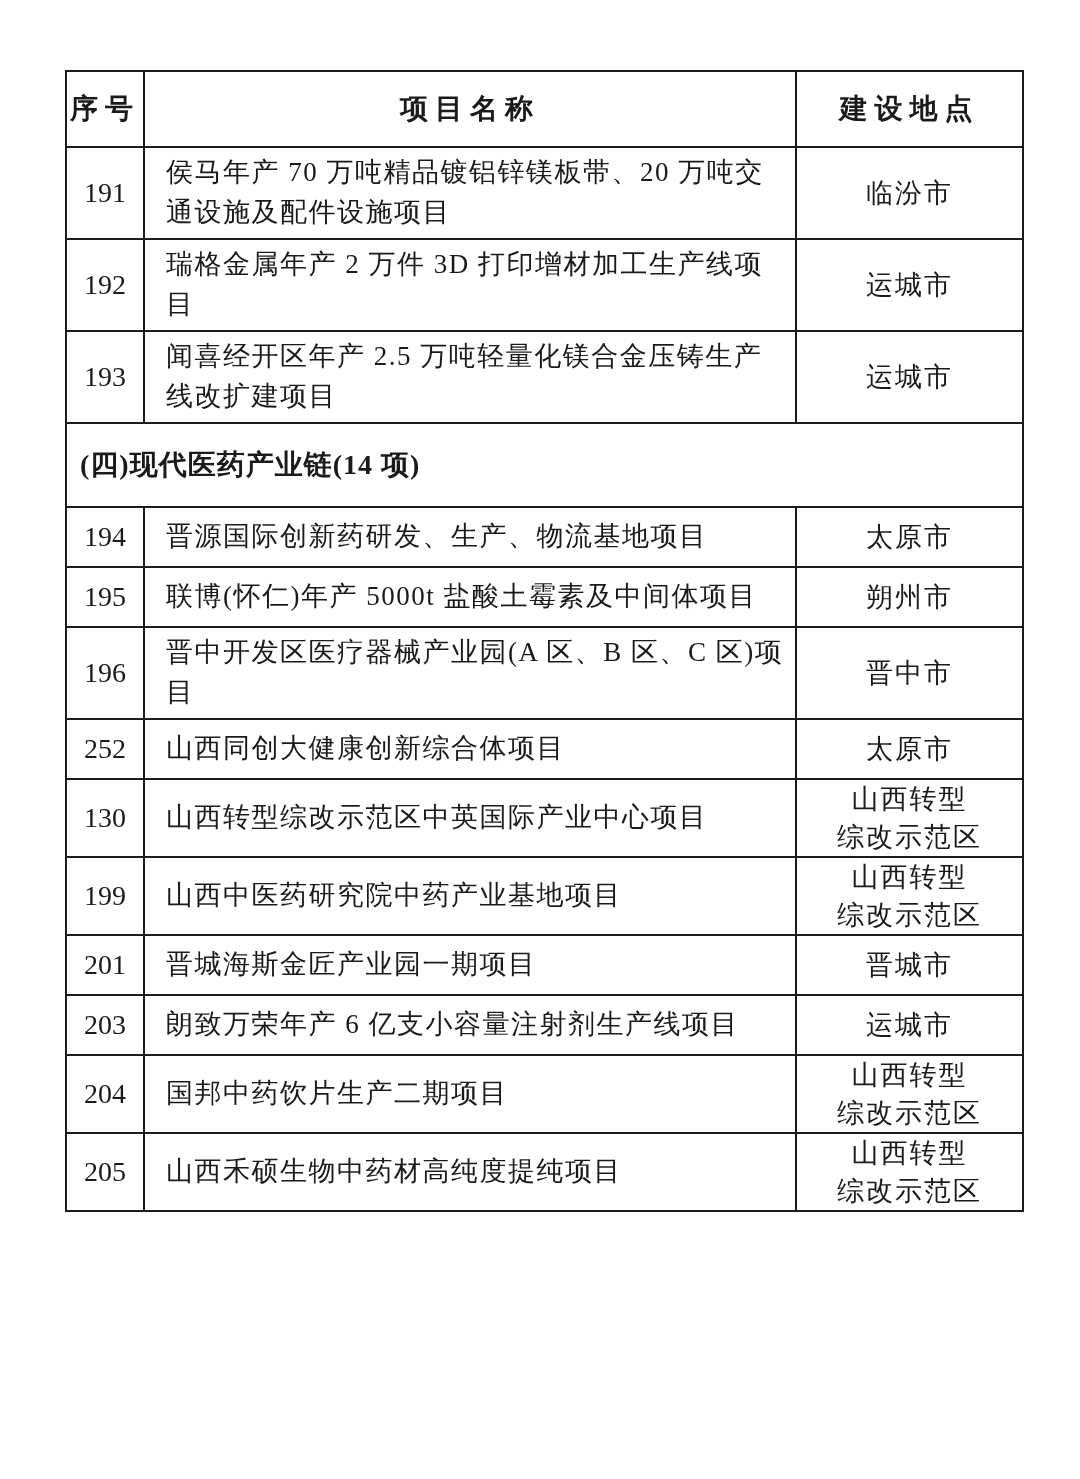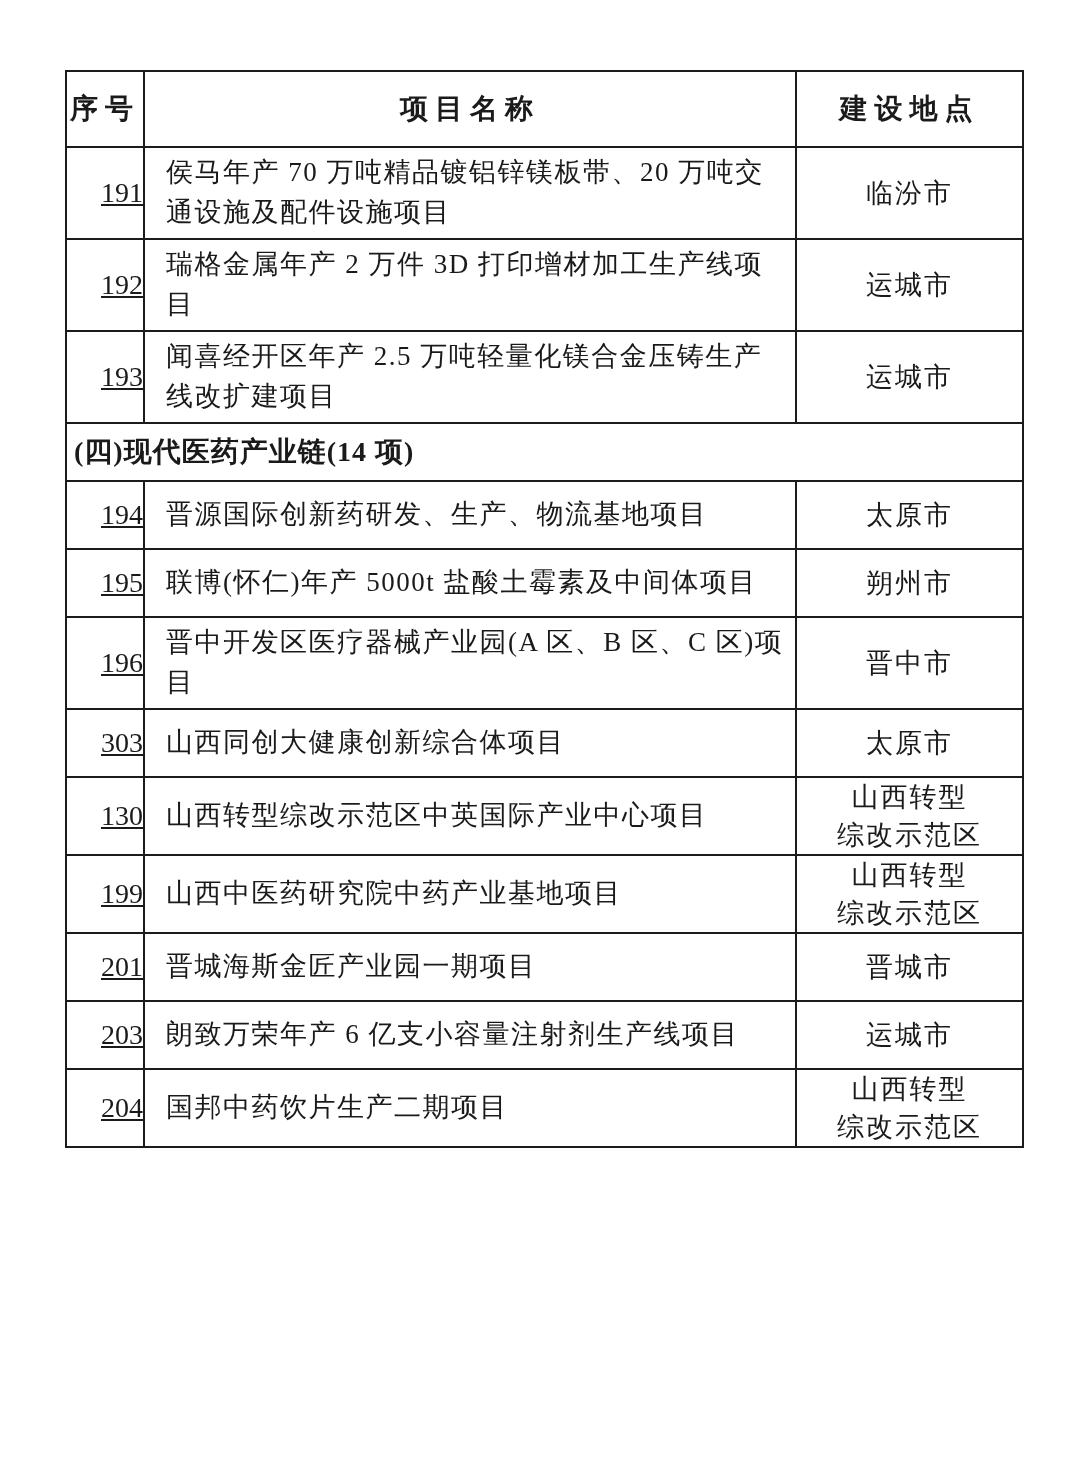--- a/index.html
+++ b/index.html
@@ -34,48 +34,47 @@
   .doc-table th {
     height: 76px;
     font-family: "Liberation Sans", "DejaVu Sans", sans-serif;
     font-weight: bold;
     font-size: 28px;
     letter-spacing: 7px;
     text-align: center;
     padding: 0;
     margin-top: 31px;
   }
-  tr.data-row { height: 68px; }
+  tr.data-row { height: 60px; }
   td.cell-no {
-    text-align: right;
+    text-align: center;
     font-size: 28px;
     padding: 0;
-    text-decoration: underline;
   }
   td.cell-name {
     font-size: 27px;
     line-height: 40px;
     letter-spacing: 1.5px;
     padding: 4px 10px 6px 21px;
     text-align: left;
   }
   td.cell-loc {
     text-align: center;
     font-size: 27px;
     line-height: 38px;
     letter-spacing: 2px;
     white-space: pre-line;
     padding: 0 12px;
   }
   td.cell-section {
     font-weight: bold;
     font-size: 28px;
     letter-spacing: 1px;
-    padding: 0 0 0 7px;
-    height: 58px;
+    padding: 0 0 0 13px;
+    height: 84px;
     text-align: left;
   }
 </style>
 </head>
 <body>
 
 <table class="doc-table">
   <colgroup>
     <col class="c-no">
     <col class="c-name">
@@ -117,21 +116,21 @@
       <td class="cell-no">195</td>
       <td class="cell-name">联博(怀仁)年产 5000t 盐酸土霉素及中间体项目</td>
       <td class="cell-loc">朔州市</td>
     </tr>
     <tr class="data-row">
       <td class="cell-no">196</td>
       <td class="cell-name">晋中开发区医疗器械产业园(A 区、B 区、C 区)项目</td>
       <td class="cell-loc">晋中市</td>
     </tr>
     <tr class="data-row">
-      <td class="cell-no">303</td>
+      <td class="cell-no">252</td>
       <td class="cell-name">山西同创大健康创新综合体项目</td>
       <td class="cell-loc">太原市</td>
     </tr>
     <tr class="data-row">
       <td class="cell-no">130</td>
       <td class="cell-name">山西转型综改示范区中英国际产业中心项目</td>
       <td class="cell-loc">山西转型
 综改示范区</td>
     </tr>
     <tr class="data-row">
@@ -149,14 +148,20 @@
       <td class="cell-no">203</td>
       <td class="cell-name">朗致万荣年产 6 亿支小容量注射剂生产线项目</td>
       <td class="cell-loc">运城市</td>
     </tr>
     <tr class="data-row">
       <td class="cell-no">204</td>
       <td class="cell-name">国邦中药饮片生产二期项目</td>
       <td class="cell-loc">山西转型
 综改示范区</td>
     </tr>
+    <tr class="data-row">
+      <td class="cell-no">205</td>
+      <td class="cell-name">山西禾硕生物中药材高纯度提纯项目</td>
+      <td class="cell-loc">山西转型
+综改示范区</td>
+    </tr>
   </tbody>
 </table>
 
 </body></html>

